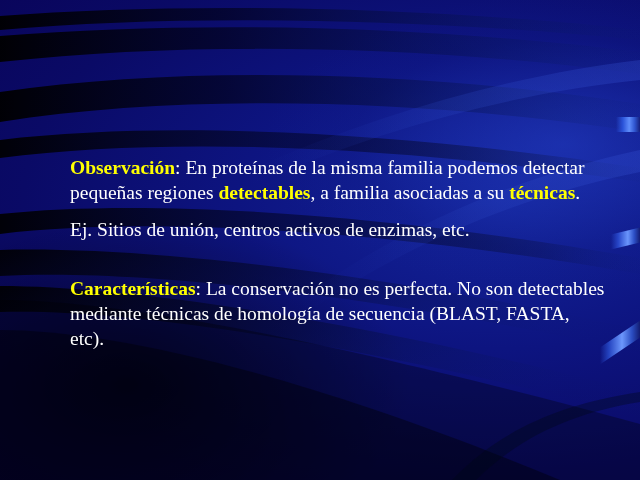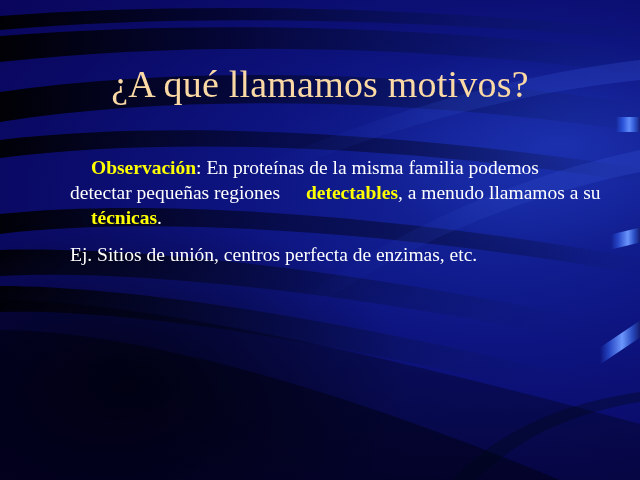--- a/index.html
+++ b/index.html
@@ -87,21 +87,20 @@
     color: #ffffff;
     font-size: 19.5px;
     line-height: 25px;
   }
   .para { margin: 0; }
   #para-observacion { margin-bottom: 12px; }
   #para-ejemplo { margin-bottom: 34px; }
   .hl {
     color: #ffff00;
     font-weight: bold;
-    margin-left: 21px;
   }
 </style>
 </head>
 <body>
 
 <div id="slide">
 
   <div class="bg-layer" id="bg-base"></div>
   <div class="bg-layer" id="bg-glow"></div>
 
@@ -149,24 +148,24 @@
       <path d="M640,60 C520,74 380,112 250,170 L250,186 C380,128 520,92 640,80 Z" fill="url(#lt1)" opacity="0.5"></path>
       <path d="M640,150 C520,176 400,226 300,300 L300,318 C400,246 520,196 640,172 Z" fill="url(#lt1)" opacity="0.45"></path>
       <path d="M640,392 C560,404 500,430 452,480 L476,480 C520,436 576,412 640,402 Z" fill="#000814" opacity="0.35"></path>
     </svg>
   </div>
 
   <div class="ribbon" id="ribbon-1"></div>
   <div class="ribbon" id="ribbon-2"></div>
   <div class="ribbon" id="ribbon-3"></div>
 
-  <div id="title">¿A qué llamamos motivos?</div>
 
   <div id="body-block">
 
-    <p class="para" id="para-observacion"><span class="hl">Observación</span><span>: En proteínas de la misma familia podemos detectar pequeñas regiones </span><span class="hl">detectables</span><span>, a menudo llamamos a su </span><span class="hl">técnicas</span><span>.</span></p>
+    <p class="para" id="para-observacion"><span class="hl">Observación</span><span>: En proteínas de la misma familia podemos detectar pequeñas regiones </span><span class="hl">detectables</span><span>, a familia asociadas a su </span><span class="hl">técnicas</span><span>.</span></p>
 
-    <p class="para" id="para-ejemplo">Ej. Sitios de unión, centros perfecta de enzimas, etc.</p>
+    <p class="para" id="para-ejemplo">Ej. Sitios de unión, centros activos de enzimas, etc.</p>
 
+    <p class="para" id="para-caracteristicas"><span class="hl">Características</span><span>: La conservación no es perfecta. No son detectables mediante técnicas de homología de secuencia (BLAST, FASTA, etc).</span></p>
 
   </div>
 
 </div>
 
 </body></html>

